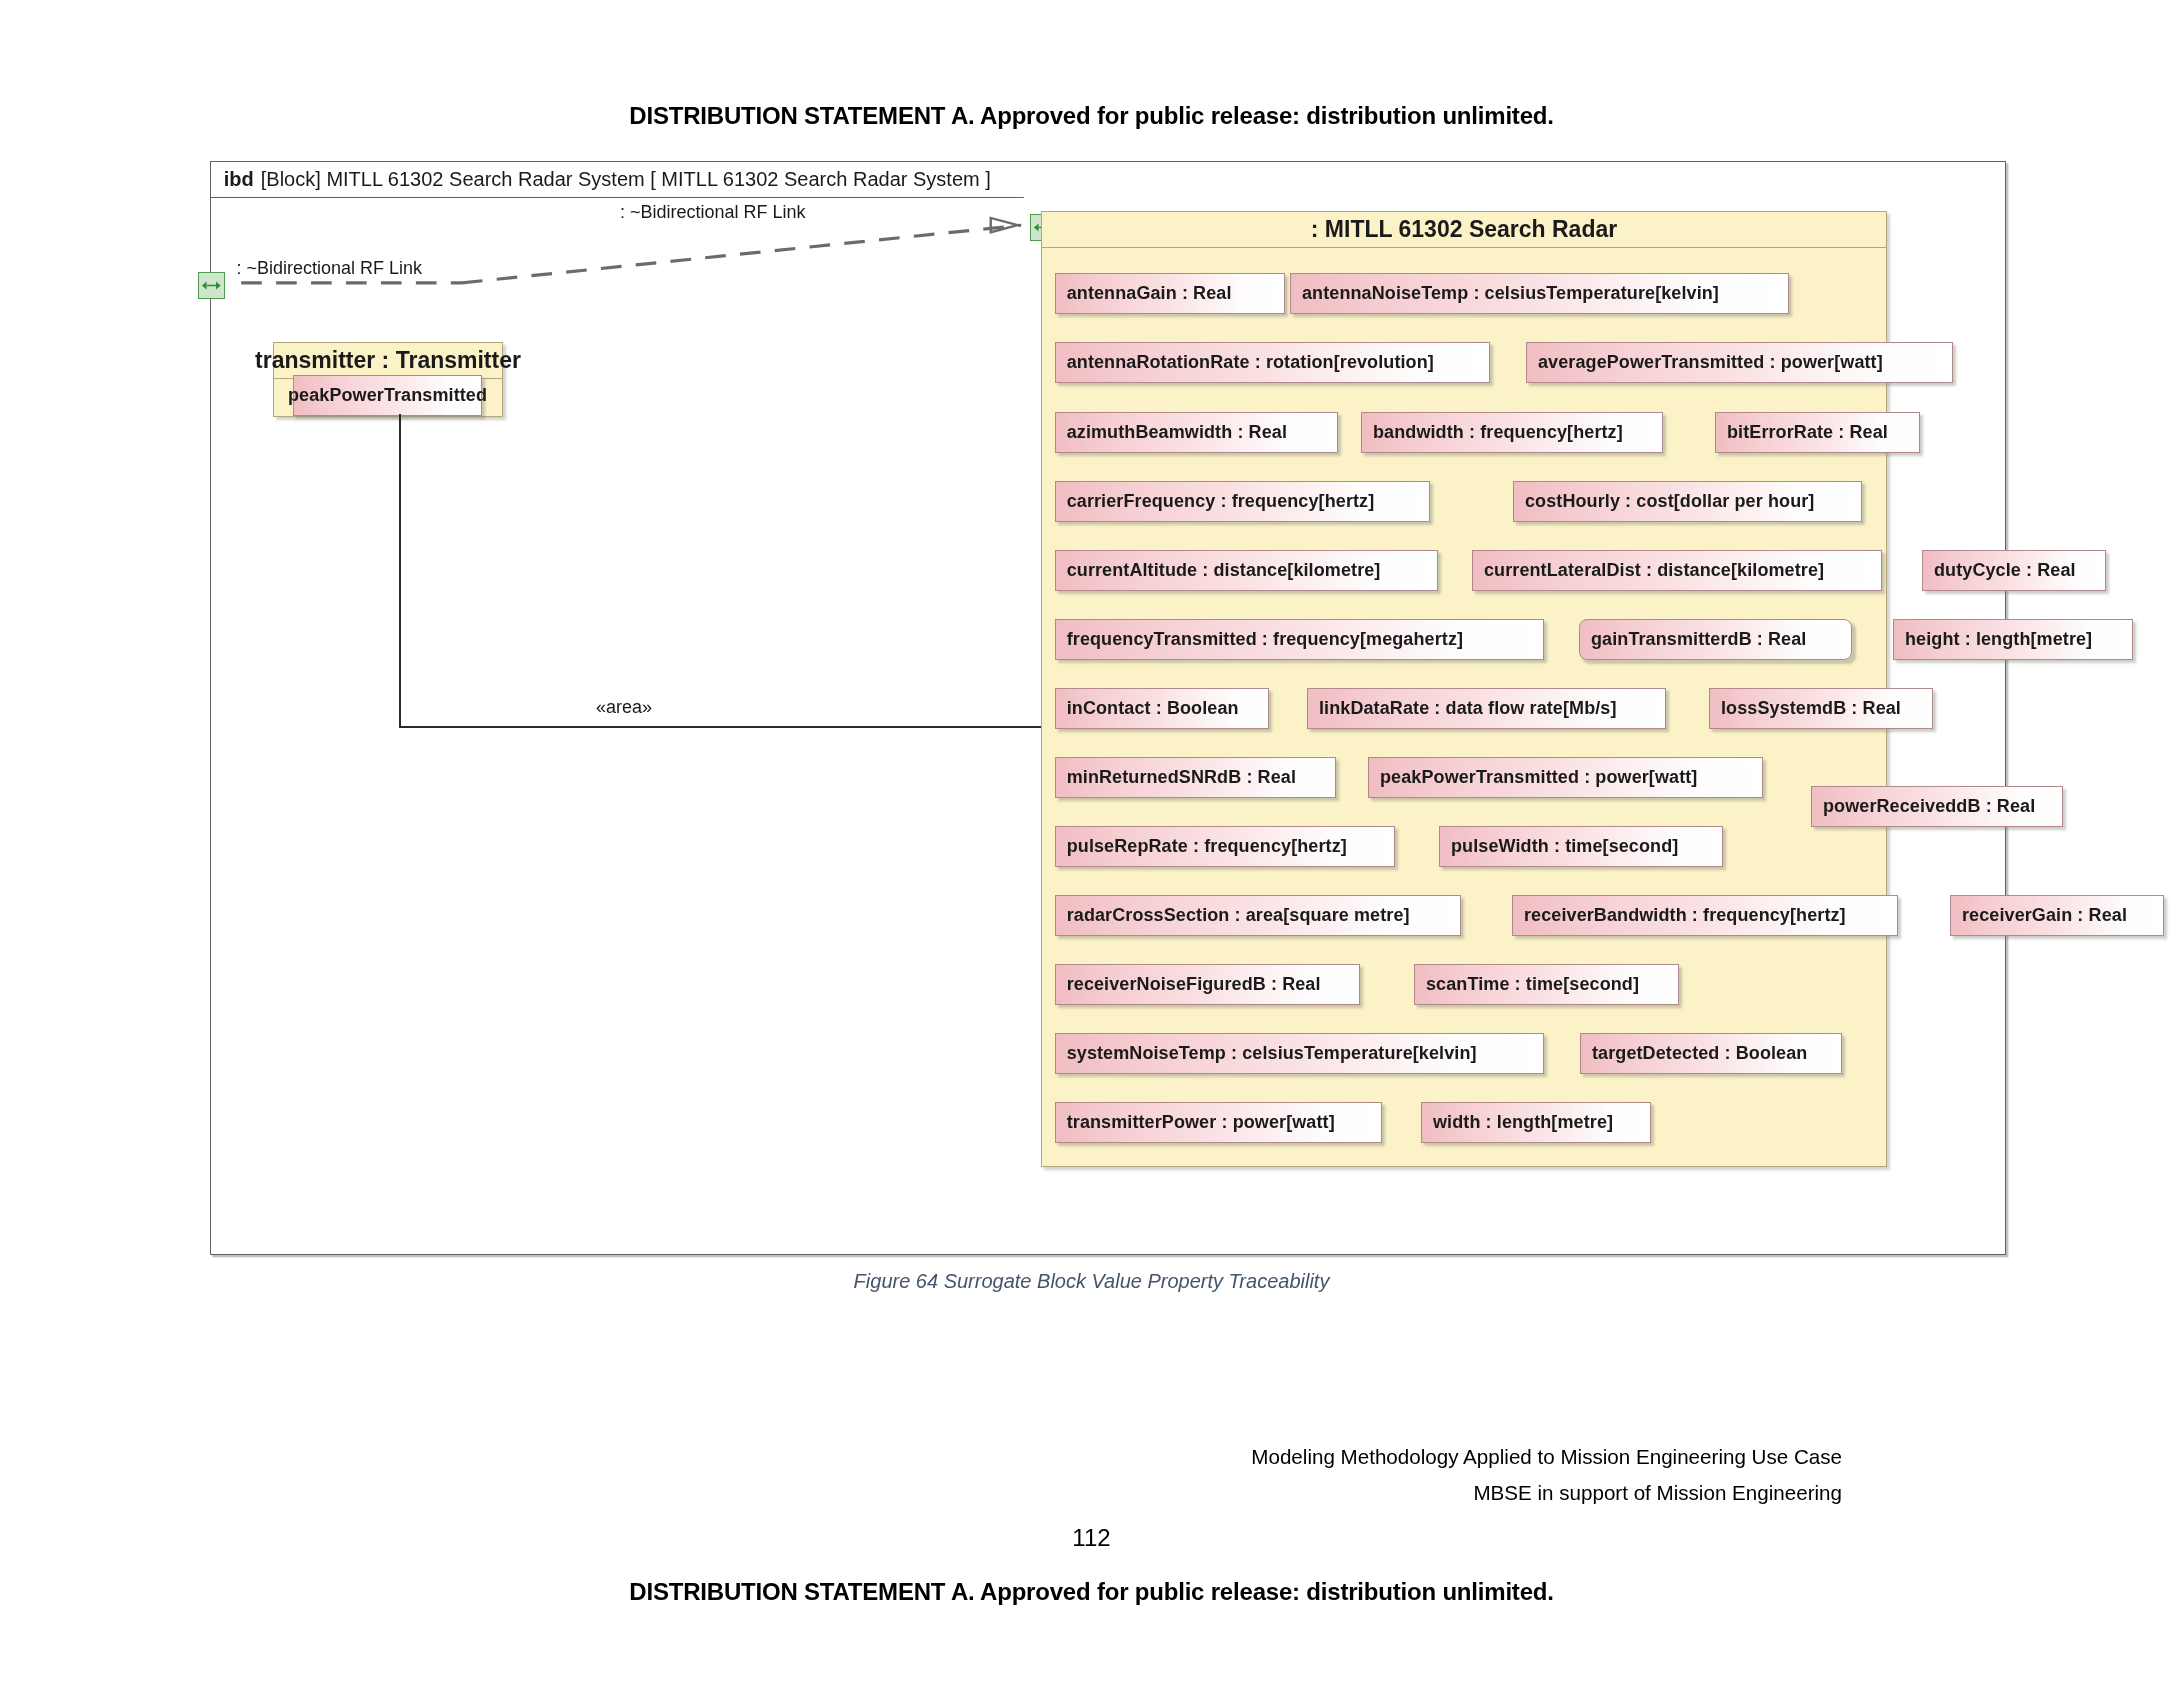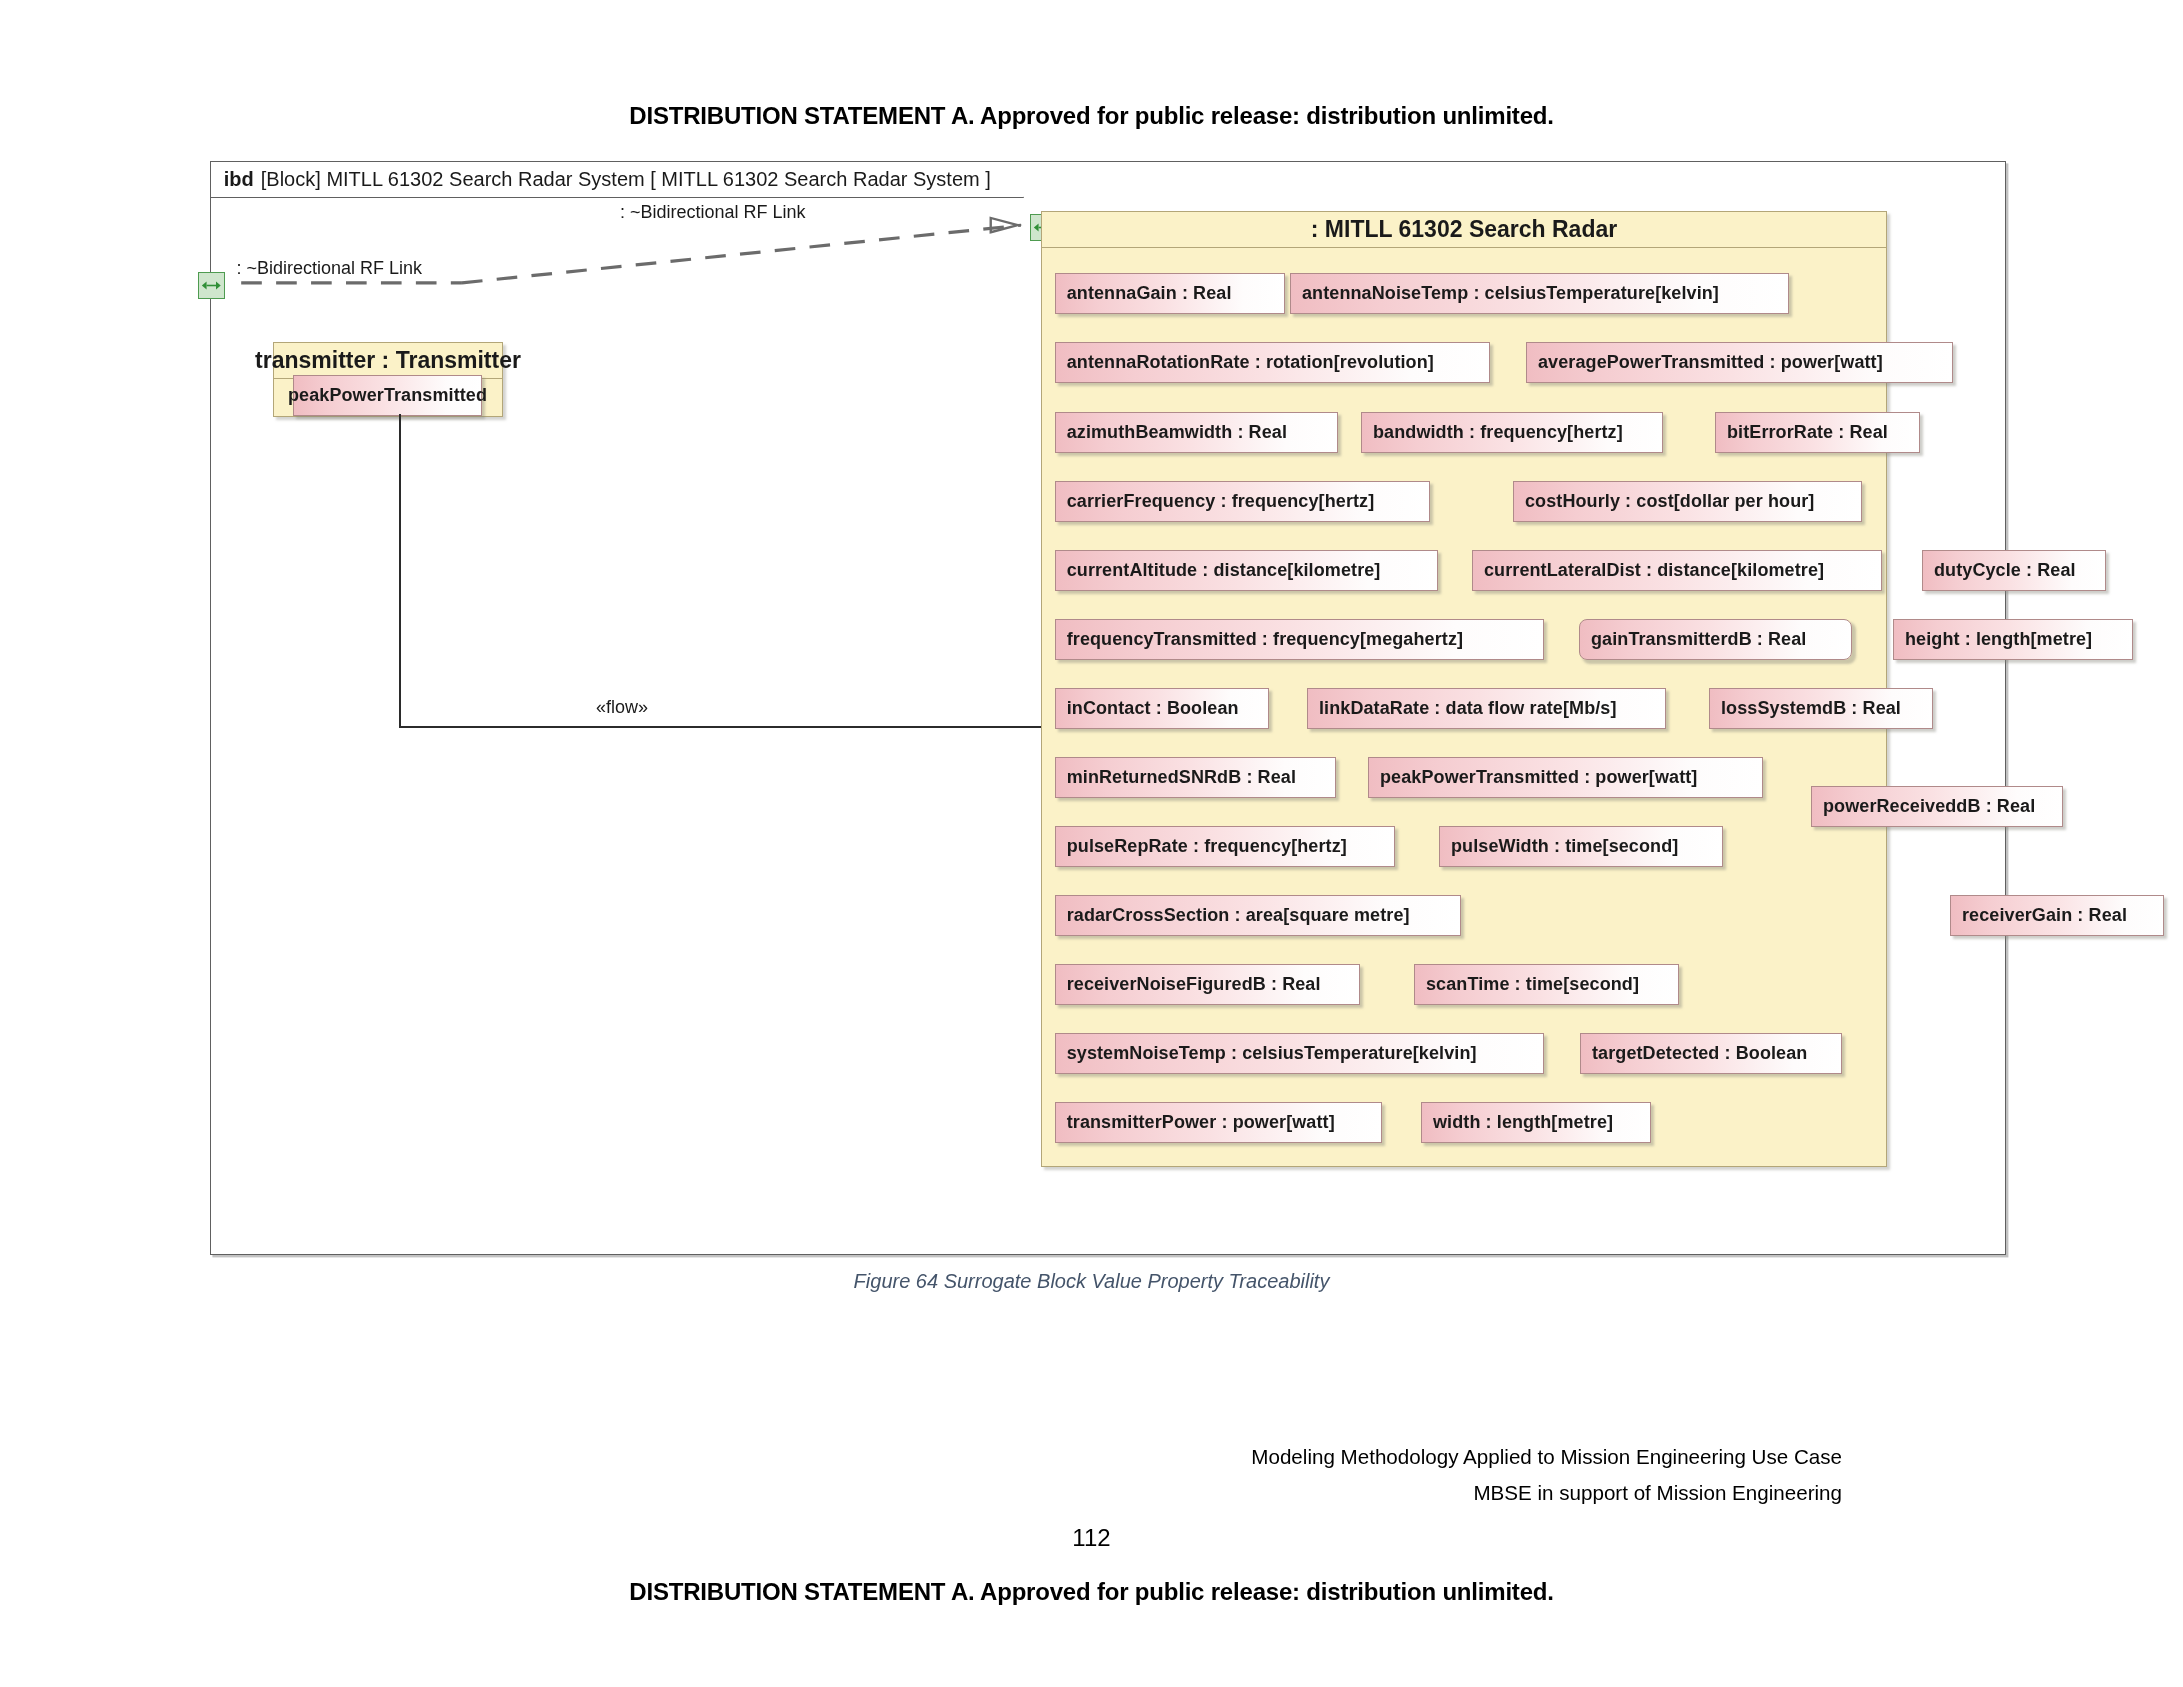--- a/index.html
+++ b/index.html
@@ -208,21 +208,21 @@
   <div class="part-box" style="left:62px; top:180px; width:230px; height:75px;">
     <div class="part-header">transmitter : Transmitter</div>
     <div class="part-body" style="height:38px;">
       <div class="prop-box" style="left:19px; top:-4px; width:189px; height:41px; justify-content:center;">peakPowerTransmitted</div>
     </div>
   </div>
 
   <div class="conn-line" style="left:188px; top:252px; width:2.4px; height:314px;"></div>
   <div class="conn-line" style="left:188px; top:564px; width:699px; height:2.4px;"></div>
   <div class="conn-line" style="left:885px; top:476px; width:2.4px; height:91px;"></div>
-  <div class="conn-label" style="left:385px; top:535px;">«flow»</div>
+  <div class="conn-label" style="left:385px; top:535px;">«area»</div>
 
   <div class="part-box" style="left:830px; top:49px; width:846px; height:956px;">
     <div class="part-header">: MITLL 61302 Search Radar</div>
     <div class="part-body" id="radar-rows" style="height:919px;text-align:right;">
         <div class="prop-box" style="left: 12.7px; top: 25.4px; width: 230px;">antennaGain : Real</div>
         <div class="prop-box" style="left: 248px; top: 25.4px; width: 499px;">antennaNoiseTemp : celsiusTemperature[kelvin]</div>
         <div class="prop-box" style="left: 12.7px; top: 94px; width: 435px;">antennaRotationRate : rotation[revolution]</div>
         <div class="prop-box" style="left: 484px; top: 94px; width: 427px;">averagePowerTransmitted : power[watt]</div>
         <div class="prop-box" style="left: 12.7px; top: 164px; width: 283px;">azimuthBeamwidth : Real</div>
         <div class="prop-box" style="left: 319px; top: 164px; width: 302px;">bandwidth : frequency[hertz]</div>
@@ -237,20 +237,21 @@
         <div class="prop-box" style="left: 851px; top: 371px; width: 240px;">height : length[metre]</div>
         <div class="prop-box" style="left: 12.7px; top: 440px; width: 214px;">inContact : Boolean</div>
         <div class="prop-box" style="left: 265px; top: 440px; width: 359px;">linkDataRate : data flow rate[Mb/s]</div>
         <div class="prop-box" style="left: 667px; top: 440px; width: 224px;">lossSystemdB : Real</div>
         <div class="prop-box" style="left: 12.7px; top: 509px; width: 281px;">minReturnedSNRdB : Real</div>
         <div class="prop-box" style="left: 326px; top: 509px; width: 395px;">peakPowerTransmitted : power[watt]</div>
         <div class="prop-box" style="left: 769px; top: 509px; width: 252px; margin-top: 29px;">powerReceiveddB : Real</div>
         <div class="prop-box" style="left: 12.7px; top: 578px; width: 340px;">pulseRepRate : frequency[hertz]</div>
         <div class="prop-box" style="left: 397px; top: 578px; width: 284px;">pulseWidth : time[second]</div>
         <div class="prop-box" style="left: 12.7px; top: 647px; width: 406px;">radarCrossSection : area[square metre]</div>
+        <div class="prop-box" style="left: 470px; top: 647px; width: 386px;">receiverBandwidth : frequency[hertz]</div>
         <div class="prop-box" style="left: 908px; top: 647px; width: 214px;">receiverGain : Real</div>
         <div class="prop-box" style="left: 12.7px; top: 716px; width: 305px;">receiverNoiseFiguredB : Real</div>
         <div class="prop-box" style="left: 372px; top: 716px; width: 265px;">scanTime : time[second]</div>
         <div class="prop-box" style="left: 12.7px; top: 785px; width: 489px;">systemNoiseTemp : celsiusTemperature[kelvin]</div>
         <div class="prop-box" style="left: 538px; top: 785px; width: 262px;">targetDetected : Boolean</div>
         <div class="prop-box" style="left: 12.7px; top: 854px; width: 327px;">transmitterPower : power[watt]</div>
         <div class="prop-box" style="left: 379px; top: 854px; width: 230px;">width : length[metre]</div>
       </div>
   </div>
 

